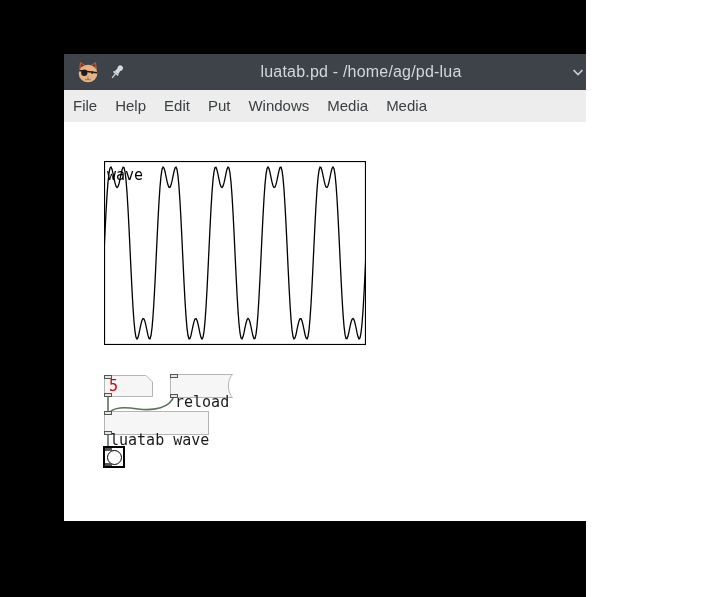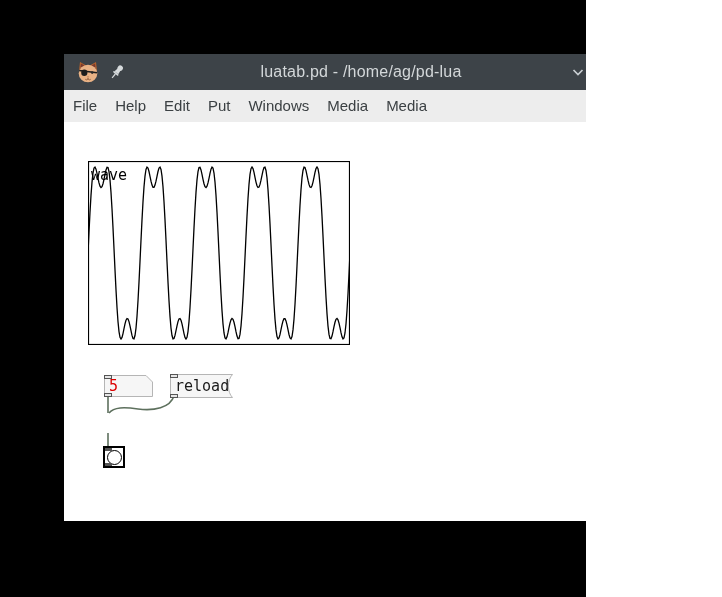--- a/index.html
+++ b/index.html
@@ -75,21 +75,21 @@
     left: 0; top: 0;
     width: 594px; height: 399px;
     pointer-events: none;
   }
 
   .pd-mono { font-family: "DejaVu Sans Mono", monospace; }
 
   
   .graph {
     position: absolute;
-    left: 24px; top: 39px;
+    left: 40px; top: 39px;
     width: 262px; height: 184px;
   }
   .graph svg { position: absolute; left: 0; top: 0; }
   .graph-label {
     position: absolute;
     left: 3px; top: 7px;
     font-size: 15px;
     color: #000;
     line-height: 1;
   }
@@ -109,21 +109,21 @@
     left: 5px; top: 0;
     font-size: 15px;
     line-height: 22px;
     color: #dd0000;
   }
 
   
   .msgbox { position: absolute; left: 106px; top: 252px; width: 63px; height: 24px; }
   .msgbox .lbl, .objbox .lbl {
     position: absolute;
-    left: 5px; top: 0;
+    left: 5px; top: 16px;
     font-size: 15px;
     line-height: 24px;
     color: #1a1a1a;
     white-space: nowrap;
   }
 
   
   .objbox {
     position: absolute;
     left: 40px; top: 289px;
@@ -244,20 +244,25 @@
 
       <div class="msgbox pd-mono">
         <svg width="63" height="24" viewBox="0 0 63 24">
           <path d="M0.5,0.5 H62.5 C57,6 57,18 62.5,23.5 H0.5 Z" fill="#f6f6f6" stroke="#b5b5b5"></path>
         </svg>
         <span class="lbl">reload</span>
         <span class="nub" style="left:0;top:0;"></span>
         <span class="nub" style="left:0;bottom:0;"></span>
       </div>
 
+      <div class="objbox pd-mono">
+        <span class="lbl">luatab wave</span>
+        <span class="nub" style="left:-1px;top:-1px;"></span>
+        <span class="nub" style="left:-1px;bottom:-1px;"></span>
+      </div>
 
       <div class="bang">
         <span class="bang-circle"></span>
         <span class="iostrip top"></span>
         <span class="iostrip bottom"></span>
       </div>
 
     </div>
   </div>
 </div>

